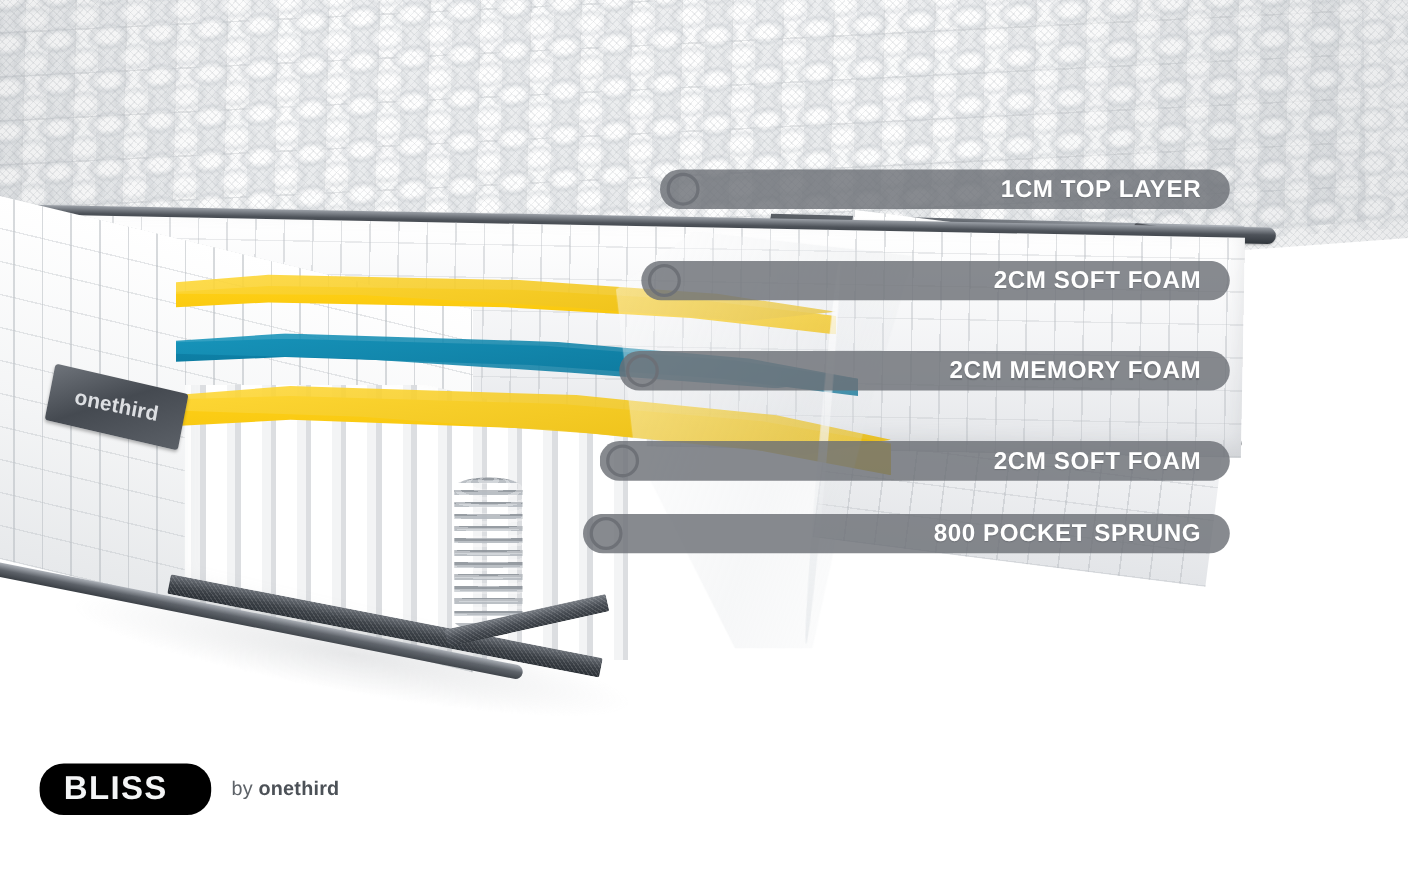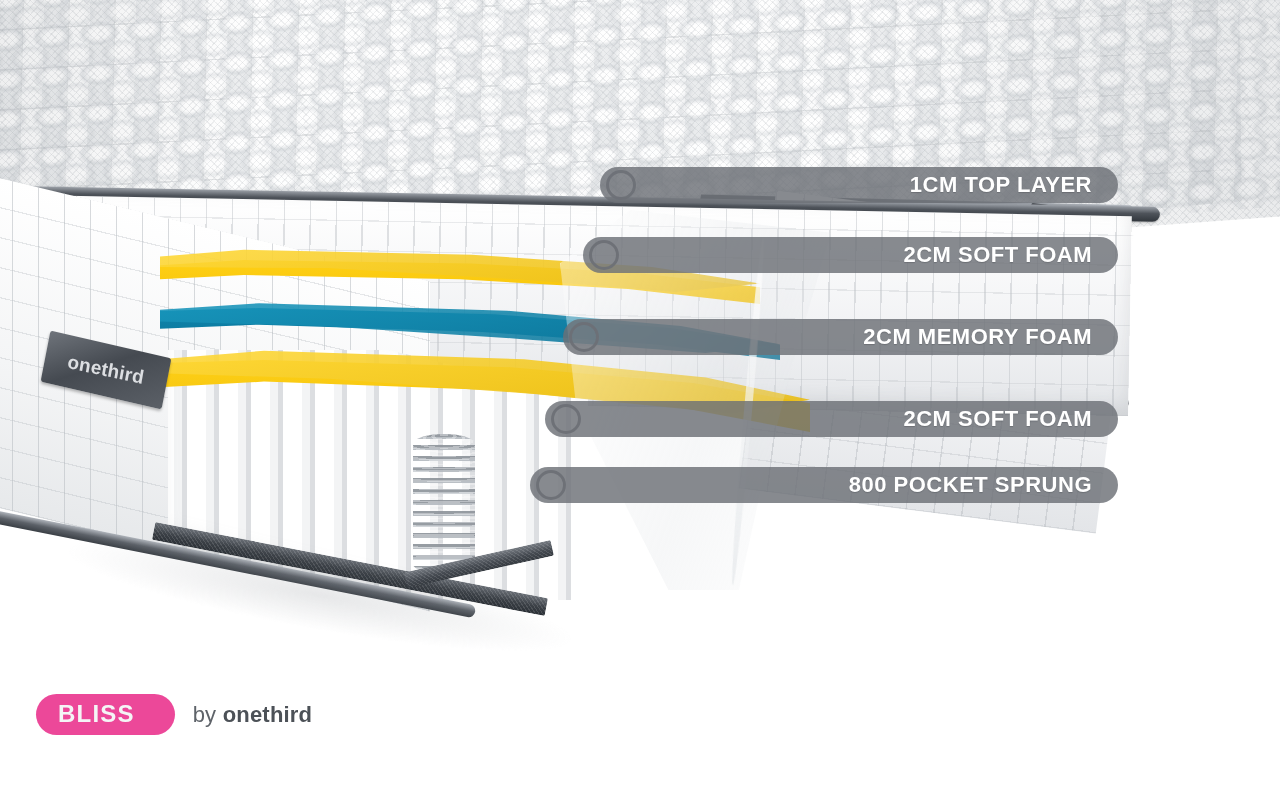--- a/index.html
+++ b/index.html
@@ -395,31 +395,31 @@
   
   .brand {
     position: absolute;
     left: 36px;
     top: 694px;
     display: flex;
     align-items: center;
     gap: 18px;
   }
   .brand-pill {
-    background: #ec4899;
+    background: #000000;
     color: #f4f5f6;
-    font-size: 24px;
+    font-size: 30px;
     font-weight: 700;
     letter-spacing: 1.2px;
     padding: 8px 40px 9px 22px;
     border-radius: 22px;
     line-height: 1;
   }
   .brand-by {
-    font-size: 22px;
+    font-size: 18px;
     color: #5e6369;
     letter-spacing: .2px;
   }
   .brand-by b { font-weight: 700; color: #4c5157; }
 </style>
 </head>
 <body>
 
 <div id="stage">
 
@@ -466,21 +466,21 @@
     <div class="peel"></div>
     <div class="peel-edge"></div>
 
     <div class="side-tag">
       <span>onethird</span>
     </div>
 
     <div class="floor-shadow"></div>
   </div>
 
-  <div class="callout" style="left:600px; top:154px; width:518px;margin-top:13px;">
+  <div class="callout" style="left:600px; top:154px; width:518px;">
     <span class="hole"></span>
     <span>1CM TOP LAYER</span>
   </div>
 
   <div class="callout" style="left:583px; top:237px; width:535px;">
     <span class="hole"></span>
     <span>2CM SOFT FOAM</span>
   </div>
 
   <div class="callout" style="left:563px; top:319px; width:555px;text-align:center;">

